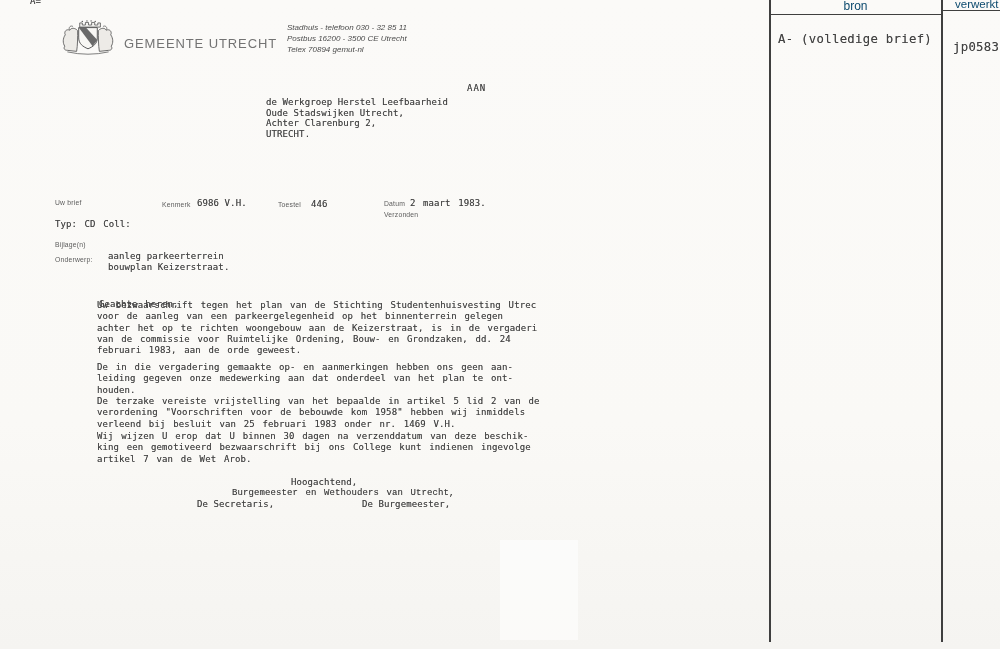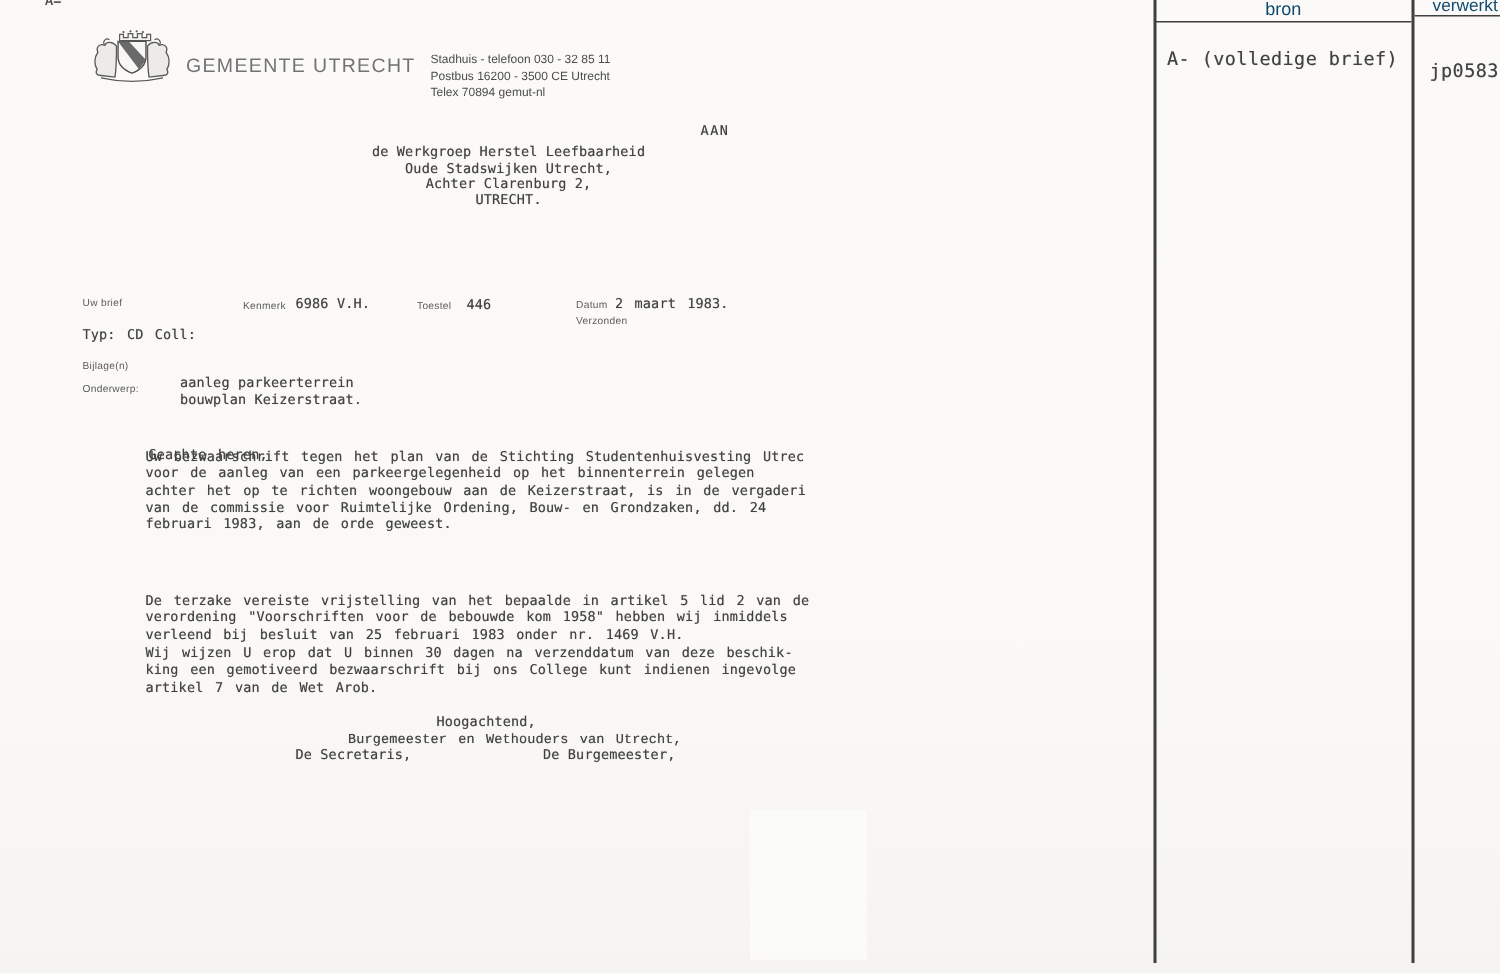--- a/index.html
+++ b/index.html
@@ -53,56 +53,59 @@
     <path d="M96 20 c2 -5 -3 -9 -7 -6" fill="none" stroke="#5a5a5a" stroke-width="1.5"></path>
 
     <path d="M42 16 h36 v20 c0 11 -8 17 -18 21 c-10 -4 -18 -10 -18 -21 z" fill="#f8f7f4" stroke="#4f4f4f" stroke-width="1.8"></path>
     <path d="M42 16 L56 16 L78 40 L69 52 Z" fill="#6a6a6a"></path>
 
     <path d="M20 63 q40 9 80 0" fill="none" stroke="#5a5a5a" stroke-width="1.5"></path>
   </svg>
 
   <div class="abs orgname" style="left:124px;top:36px;">GEMEENTE UTRECHT</div>
 
-  <div class="abs contact pre" style="left:287px;top:34px;">Stadhuis - telefoon 030 - 32 85 11
+  <div class="abs contact pre" style="left:287px;top:22px;font-style:italic;">Stadhuis - telefoon 030 - 32 85 11
 Postbus 16200 - 3500 CE Utrecht
 Telex 70894 gemut-nl</div>
 
   <div class="abs mono type9" style="left:467px;top:83px;letter-spacing:1px;">AAN</div>
 
-  <div class="abs mono type9 pre addr" style="left:248px;top:97px;text-align:center;">de Werkgroep Herstel Leefbaarheid
+  <div class="abs mono type9 pre addr" style="left:266px;top:97px;">de Werkgroep Herstel Leefbaarheid
 Oude Stadswijken Utrecht,
 Achter Clarenburg 2,
 UTRECHT.</div>
 
   <div class="abs lbl" style="left:55px;top:199px;">Uw brief</div>
   <div class="abs lbl" style="left:162px;top:201px;">Kenmerk</div>
   <div class="abs mono type9" style="left:197px;top:198px;">6986 V.H.</div>
   <div class="abs lbl" style="left:278px;top:201px;">Toestel</div>
   <div class="abs mono type9" style="left:311px;top:199px;">446</div>
   <div class="abs lbl" style="left:384px;top:200px;">Datum</div>
   <div class="abs mono type9" style="left:410px;top:198px;word-spacing:2px;text-align:right;">2 maart 1983.</div>
   <div class="abs lbl" style="left:384px;top:211px;">Verzonden</div>
 
   <div class="abs mono type9" style="left:55px;top:219px;word-spacing:2px;">Typ: CD Coll:</div>
 
   <div class="abs lbl" style="left:55px;top:241px;">Bijlage(n)</div>
 
   <div class="abs lbl" style="left:55px;top:256px;">Onderwerp:</div>
-  <div class="abs mono type9 pre addr" style="left:108px;top:251px;margin-left:12px;">aanleg parkeerterrein
+  <div class="abs mono type9 pre addr" style="left:108px;top:251px;">aanleg parkeerterrein
 bouwplan Keizerstraat.</div>
 
   <div class="abs mono type9" style="left:99px;top:299px;word-spacing:2.2px;">Geachte heren,</div>
 
   <div class="abs mono type9 pre bodytext" style="left:97px;top:300px;">Uw bezwaarschrift tegen het plan van de Stichting Studentenhuisvesting Utrec
 voor de aanleg van een parkeergelegenheid op het binnenterrein gelegen
 achter het op te richten woongebouw aan de Keizerstraat, is in de vergaderi
 van de commissie voor Ruimtelijke Ordening, Bouw- en Grondzaken, dd. 24
 februari 1983, aan de orde geweest.</div>
 
+  <div class="abs mono type9 pre bodytext" style="left:97px;top:362px;">De in die vergadering gemaakte op- en aanmerkingen hebben ons geen aan-
+leiding gegeven onze medewerking aan dat onderdeel van het plan te ont-
+houden.</div>
 
   <div class="abs mono type9 pre bodytext" style="left:97px;top:396px;">De terzake vereiste vrijstelling van het bepaalde in artikel 5 lid 2 van de
 verordening "Voorschriften voor de bebouwde kom 1958" hebben wij inmiddels
 verleend bij besluit van 25 februari 1983 onder nr. 1469 V.H.</div>
 
   <div class="abs mono type9 pre bodytext" style="left:97px;top:431px;">Wij wijzen U erop dat U binnen 30 dagen na verzenddatum van deze beschik-
 king een gemotiveerd bezwaarschrift bij ons College kunt indienen ingevolge
 artikel 7 van de Wet Arob.</div>
 
   <div class="abs mono type9" style="left:291px;top:477px;">Hoogachtend,</div>

